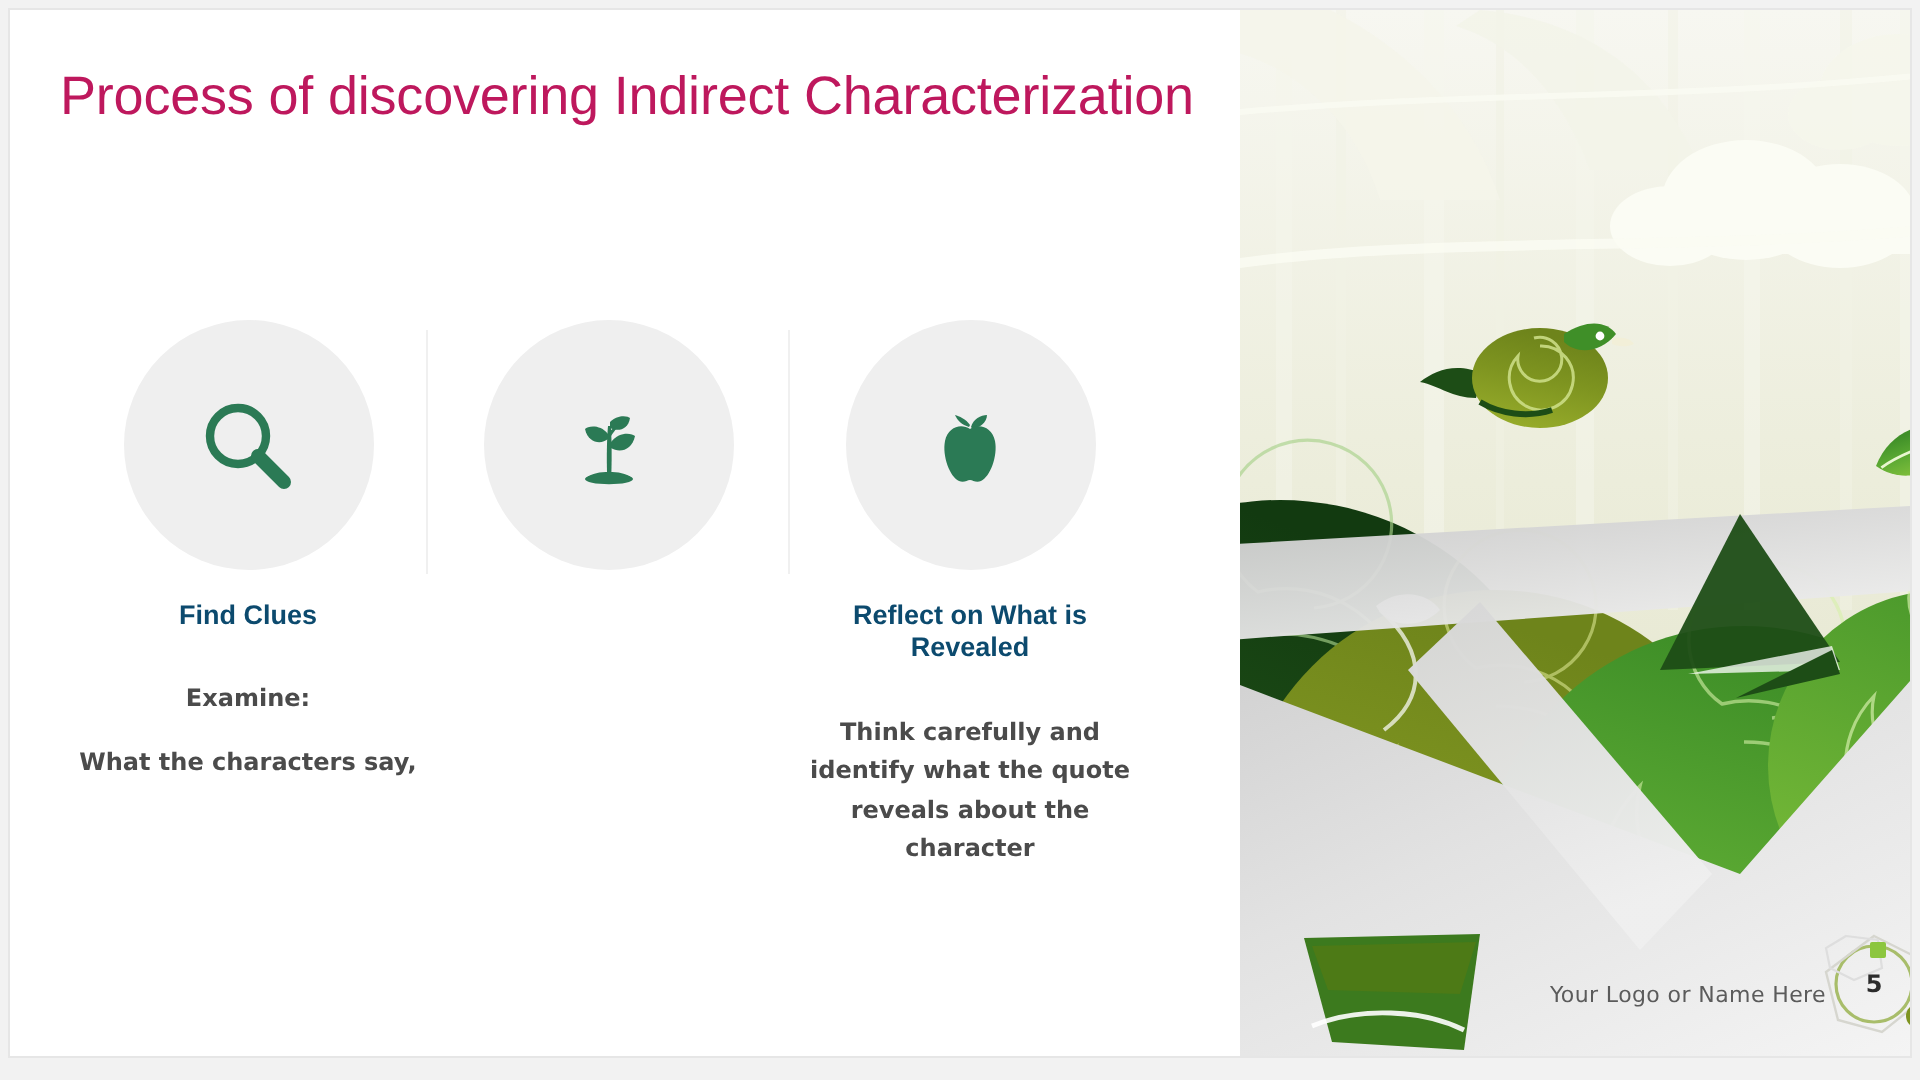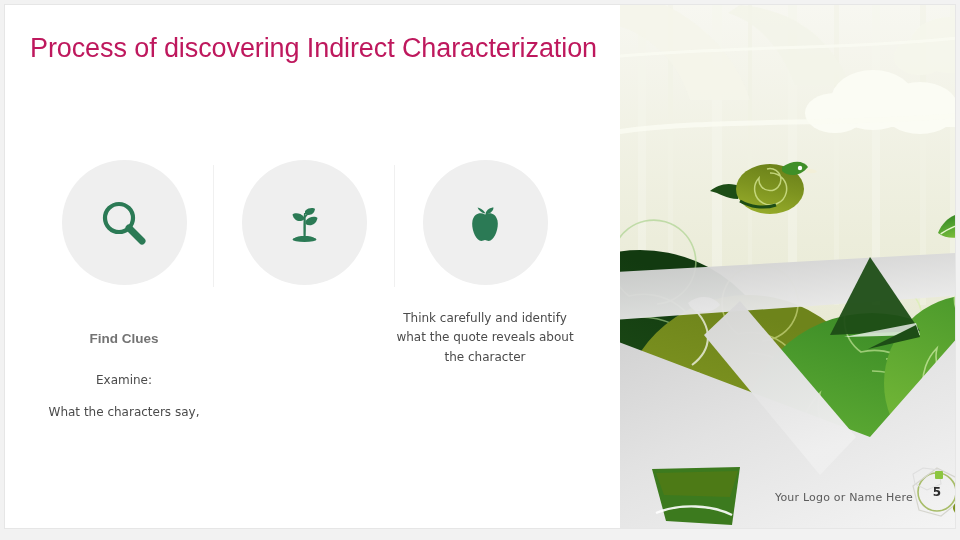--- a/index.html
+++ b/index.html
@@ -63,34 +63,35 @@
     border-radius: 50%;
     background: #efefef;
     margin: 0 auto 0 auto;
     display: flex;
     align-items: center;
     justify-content: center;
   }
   .icon-circle svg { display: block; }
 
   .col-heading {
-    margin-top: 46px;
+    margin-top: 15px;
     font-size: 13.5px;
     font-weight: bold;
-    color: #737373;
+    color: #0c4a6e;
     line-height: 1.22;
     padding: 0 6px;
   }
 
   .col-body {
     margin-top: 24px;
     font-size: 12px;
     color: #4b4b4b;
     line-height: 1.62;
     font-family: "DejaVu Sans", sans-serif;
+    font-weight: bold;
   }
   .col-body p { margin: 0 0 9px 0; }
   #col-0 .col-body { margin-top: 24px; }
   #col-0 .col-body p { margin-bottom: 12px; }
   #col-1 .col-body p, #col-2 .col-body p { margin-bottom: 0; }
 
   
   #art {
     position: absolute;
     left: 615px;
@@ -180,20 +181,21 @@
       <span>
         <svg width="52" height="52" viewBox="0 0 52 52">
           <g fill="#2b7a55">
             <path d="M26 15.5 C24 12.5 20.5 11 18.5 10.5 C19.5 13 22 15.5 25.5 16.5 Z"></path>
             <path d="M26.5 16.5 C27.5 12.5 31.5 10.5 34.5 10.5 C34.5 14 31 17 27 17.3 Z"></path>
             <path d="M26 17.5 C21.5 14.5 15 16.5 13.5 23.5 C12 31 16 41.5 20.5 43.5 C23 44.6 24.5 43 26 43 C27.5 43 29 44.6 31.5 43.5 C36 41.5 40 31 38.5 23.5 C37 16.5 30.5 14.5 26 17.5 Z"></path>
           </g>
         </svg>
       </span>
     </div>
+    <div class="col-heading">Reflect on What is Revealed</div>
     <div class="col-body">
       <p>Think carefully and identify what the quote reveals about the character</p>
     </div>
   </div>
 
   <div id="art">
     <svg width="355" height="523" viewBox="0 0 355 523">
       <defs>
         <linearGradient id="gDark" x1="0" y1="1" x2="0.4" y2="0">
           <stop offset="0" stop-color="#4a8a22"></stop>

